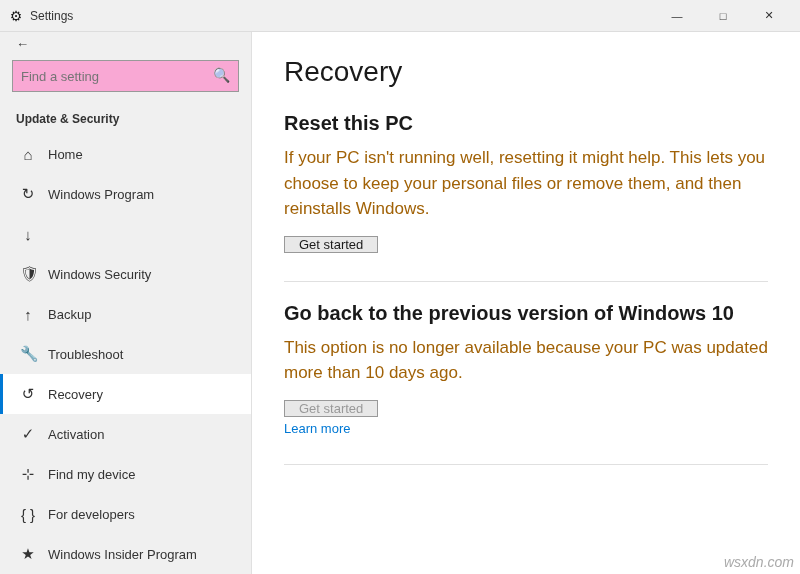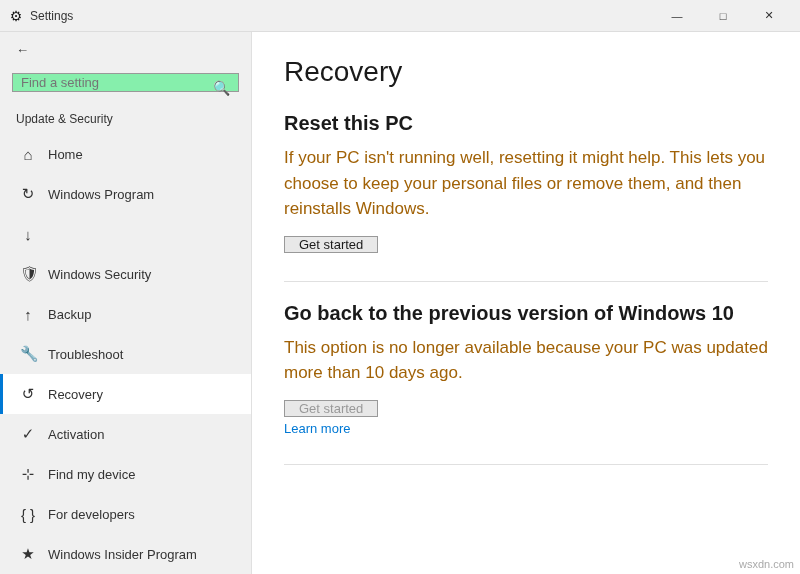--- a/index.html
+++ b/index.html
@@ -79,39 +79,39 @@
       color: #333;
       gap: 10px;
     }
 
     .sidebar-search {
       margin: 8px 12px;
       position: relative;
     }
     .sidebar-search input {
       width: 100%;
-      height: 19px;
+      height: 32px;
       border: 1px solid #999;
-      background: #86efac;
+      background: #f9a8d4;
       padding: 0 30px 0 8px;
       font-size: 13px;
       outline: none;
     }
     .sidebar-search-icon {
       position: absolute;
       right: 8px;
       top: 7px;
       font-size: 14px;
       color: #555;
     }
 
     .sidebar-section-header {
       padding: 12px 16px 8px 16px;
       font-size: 12px;
-      font-weight: 400;
+      font-weight: 700;
       color: #333;
       text-transform: none;
     }
 
     .sidebar-item {
       height: 40px;
       display: flex;
       align-items: center;
       padding: 0 16px 0 20px;
       cursor: pointer;
@@ -192,23 +192,24 @@
       font-size: 13px;
       cursor: pointer;
       display: inline-block;
       margin-top: 4px;
     }
 
     .watermark {
       position: fixed;
       bottom: 4px;
       right: 6px;
-      font-size: 11px;
+      font-size: 14px;
       color: #aaa;
       pointer-events: none;
+      font-style: italic;
     }
   </style>
 </head>
 <body>
 
 <div class="titlebar">
   <span class="titlebar-icon">⚙</span>
   <span class="titlebar-title">Settings</span>
   <div class="titlebar-controls">
     <button class="titlebar-btn">—</button>

